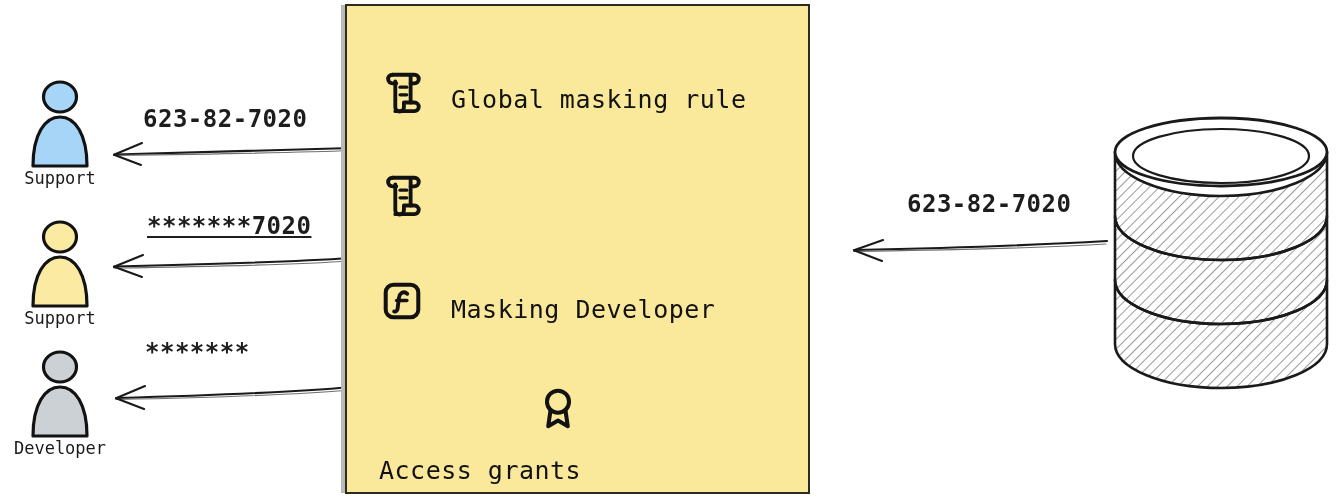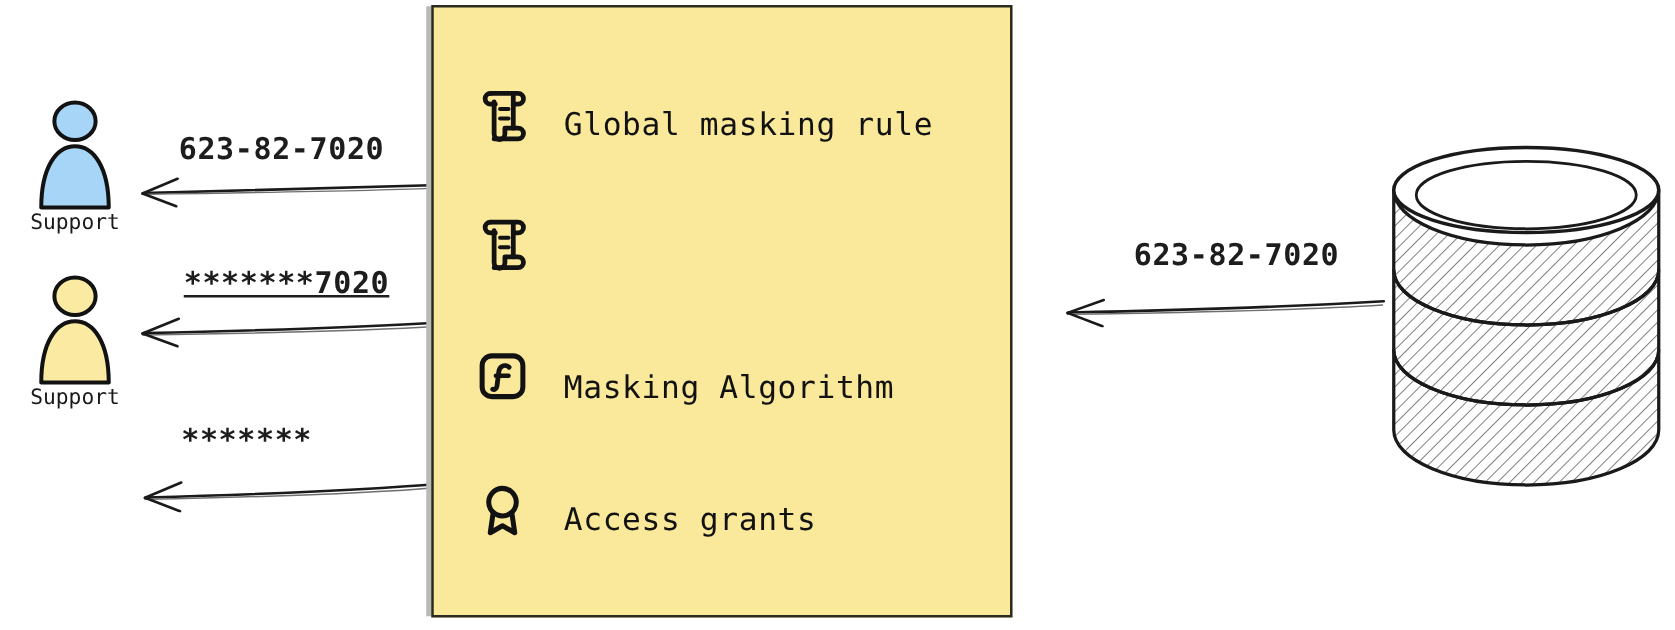--- a/index.html
+++ b/index.html
@@ -135,20 +135,27 @@
   <div class="arrow-group" style="left:105px; top:212px;">
     <div class="arrow-label" style="left:42px; top:0px;text-decoration:underline;">*******7020</div>
     <svg class="arrow-svg" style="left:0px; top:35px;" width="250" height="32" viewBox="0 0 250 32">
       <path d="M247 11 C200 14 120 17 10 19.5" fill="none" stroke="#1a1a1a" stroke-width="2.1" stroke-linecap="round"></path>
       <path d="M246 14 C200 17 110 19.5 9 21" fill="none" stroke="#6f6f6f" stroke-width="1.2" stroke-linecap="round"></path>
       <path d="M9 19.8 L38 8" fill="none" stroke="#1a1a1a" stroke-width="2.1" stroke-linecap="round"></path>
       <path d="M9 19.8 L37 30" fill="none" stroke="#1a1a1a" stroke-width="2.1" stroke-linecap="round"></path>
     </svg>
   </div>
 
+  <div class="persona" style="left:0px; top:348px;">
+    <svg class="persona-figure" viewBox="0 0 100 92">
+      <ellipse cx="50" cy="19" rx="16.5" ry="15" fill="#ccd1d6" stroke="#121212" stroke-width="3.2" stroke-linejoin="round"></ellipse>
+      <path d="M23 88 C23 56 35 39 50 39 C65 39 77 56 77 88 Z" fill="#ccd1d6" stroke="#121212" stroke-width="3.2" stroke-linejoin="round"></path>
+    </svg>
+    <div class="persona-label">Developer</div>
+  </div>
 
   <div class="arrow-group" style="left:105px; top:338px;">
     <div class="arrow-label" style="left:40px; top:0px;">*******</div>
     <svg class="arrow-svg" style="left:0px; top:40px;" width="250" height="32" viewBox="0 0 250 32">
       <path d="M247 9 C200 13 120 17 12 20" fill="none" stroke="#1a1a1a" stroke-width="2.1" stroke-linecap="round"></path>
       <path d="M246 12 C200 16 110 19.5 11 21.5" fill="none" stroke="#6f6f6f" stroke-width="1.2" stroke-linecap="round"></path>
       <path d="M11 20.2 L40 8" fill="none" stroke="#1a1a1a" stroke-width="2.1" stroke-linecap="round"></path>
       <path d="M11 20.2 L39 31" fill="none" stroke="#1a1a1a" stroke-width="2.1" stroke-linecap="round"></path>
     </svg>
   </div>
@@ -177,24 +184,24 @@
         <line x1="22" y1="28" x2="29" y2="28" stroke="#121212" stroke-width="3.4" stroke-linecap="round"></line>
       </svg>
     </div>
 
     <div class="policy-item" style="top:272px;">
       <svg class="policy-icon" viewBox="0 0 48 48">
         <rect x="7" y="7" width="34" height="34" rx="8" ry="8" fill="none" stroke="#121212" stroke-width="4.2"></rect>
         <path d="M29.5 16.5 c-1.6-1.6-4.2-1.9-6.1-0.7 c-1.7 1.1-2.4 3.1-2.6 5 l-1.4 11.2 c-0.3 2.2-2 3.6-3.6 2.9" fill="none" stroke="#121212" stroke-width="4" stroke-linecap="round"></path>
         <line x1="18.5" y1="23.5" x2="29" y2="23.5" stroke="#121212" stroke-width="3.8" stroke-linecap="round"></line>
       </svg>
-      <span class="policy-text">Masking Algorithm</span>
-    </div>
-
-    <div class="policy-item" style="top:378px;">
+      <span class="policy-text">Masking Developer</span>
+    </div>
+
+    <div class="policy-item" style="top:378px;flex-direction:column;">
       <svg class="policy-icon" viewBox="0 0 48 48">
         <circle cx="24" cy="18.5" r="11.5" fill="none" stroke="#121212" stroke-width="4.2"></circle>
         <path d="M16.2 27.5 L13.8 44 L24 38.2 L34.2 44 L31.8 27.5" fill="none" stroke="#121212" stroke-width="4.2" stroke-linejoin="round" stroke-linecap="round"></path>
       </svg>
       <span class="policy-text">Access grants</span>
     </div>
 
   </div>
 
   <div class="arrow-group" style="left:845px; top:190px;">

